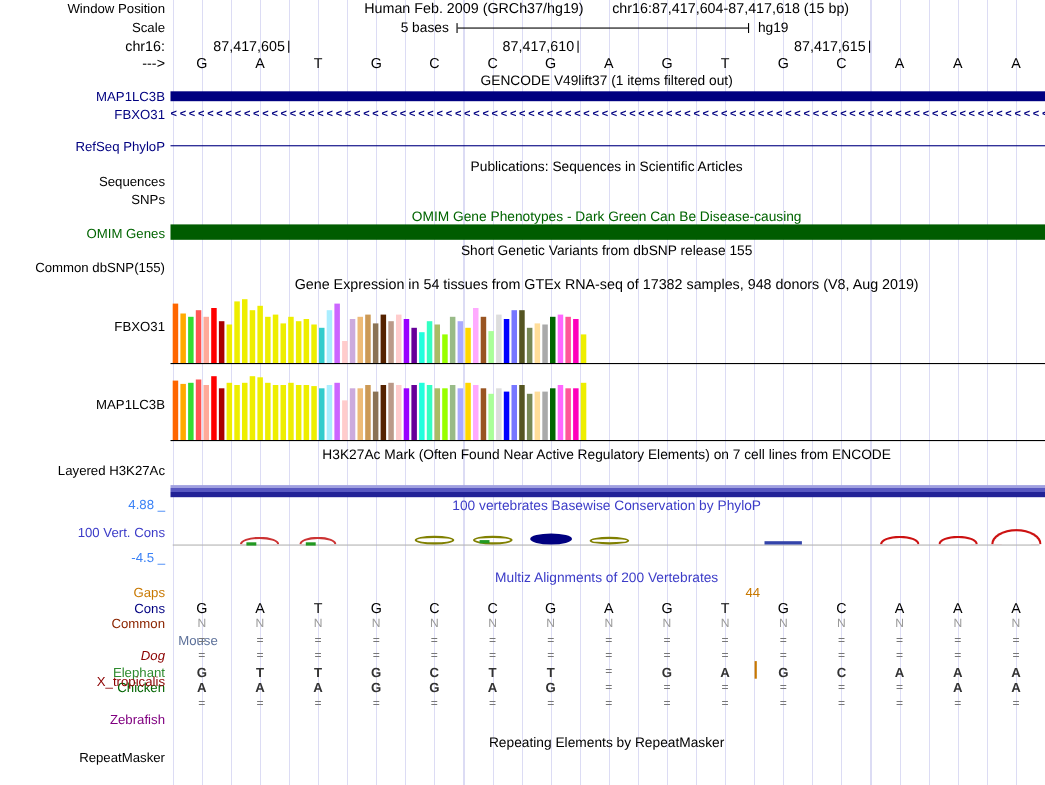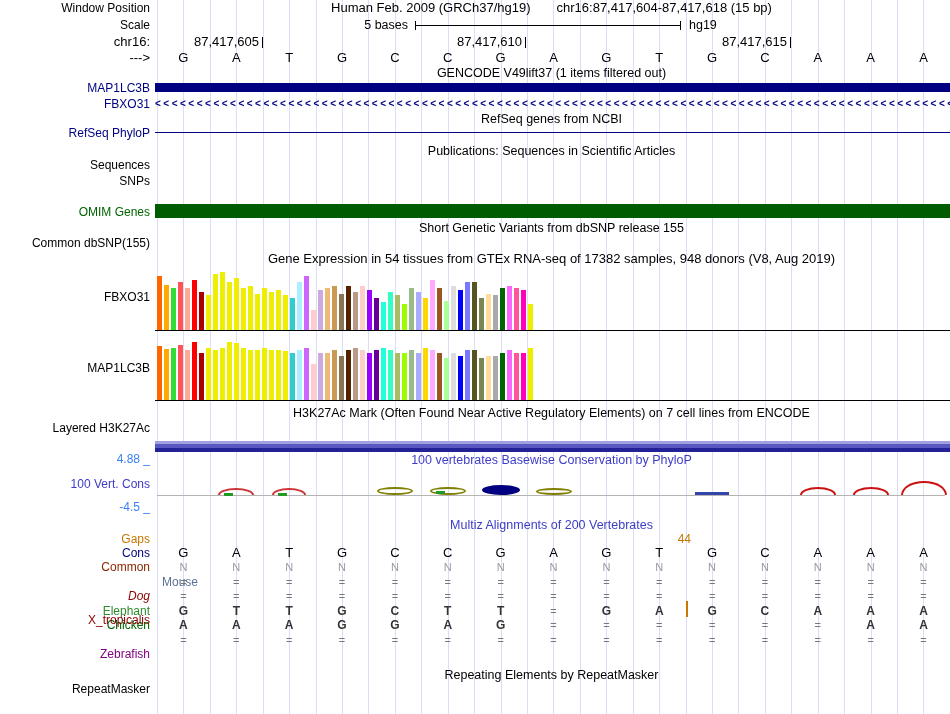--- a/index.html
+++ b/index.html
@@ -97,28 +97,28 @@
       <div class="base" style="left: 870.7px;">A</div>
       <div class="base" style="left: 923.567px;">A</div>
     </div>
 
   <div class="ctitle" style="top:66px">GENCODE V49lift37 (1 items filtered out)</div>
   <div class="slabel navy" style="top:81px">MAP1LC3B</div>
   <div class="exonbar"></div>
   <div class="slabel navy" style="top:97px">FBXO31</div>
   <div class="arrows" id="fbxo31-arrows">&lt;&lt;&lt;&lt;&lt;&lt;&lt;&lt;&lt;&lt;&lt;&lt;&lt;&lt;&lt;&lt;&lt;&lt;&lt;&lt;&lt;&lt;&lt;&lt;&lt;&lt;&lt;&lt;&lt;&lt;&lt;&lt;&lt;&lt;&lt;&lt;&lt;&lt;&lt;&lt;&lt;&lt;&lt;&lt;&lt;&lt;&lt;&lt;&lt;&lt;&lt;&lt;&lt;&lt;&lt;&lt;&lt;&lt;&lt;&lt;&lt;&lt;&lt;&lt;&lt;&lt;&lt;&lt;&lt;&lt;&lt;&lt;&lt;&lt;&lt;&lt;&lt;&lt;&lt;&lt;&lt;&lt;&lt;&lt;&lt;&lt;&lt;&lt;&lt;&lt;&lt;&lt;&lt;&lt;&lt;&lt;&lt;&lt;&lt;&lt;&lt;&lt;&lt;&lt;&lt;&lt;&lt;&lt;&lt;&lt;&lt;&lt;&lt;&lt;&lt;&lt;&lt;&lt;&lt;&lt;</div>
 
-  <div class="ctitle" style="top:112px">RefSeq genes from NCBI</div>
   <div class="slabel navy" style="top:126px">RefSeq PhyloP</div>
   <div class="refline"></div>
 
   <div class="ctitle" style="top:144px">Publications: Sequences in Scientific Articles</div>
   <div class="slabel" style="top:158px">Sequences</div>
   <div class="slabel" style="top:174px">SNPs</div>
 
+  <div class="ctitle green" style="top:190px">OMIM Gene Phenotypes - Dark Green Can Be Disease-causing</div>
   <div class="slabel green" style="top:205px">OMIM Genes</div>
   <div class="omimbar"></div>
 
   <div class="ctitle" style="top:221px">Short Genetic Variants from dbSNP release 155</div>
   <div class="slabel" style="top:236px">Common dbSNP(155)</div>
 
   <div class="ctitle big" style="top:252px">Gene Expression in 54 tissues from GTEx RNA-seq of 17382 samples, 948 donors (V8, Aug 2019)</div>
   <div class="slabel" style="top:290px">FBXO31</div>
   <div class="chart" id="gtex-chart-0">
       <div class="gtex-bar" style="left: 0px; height: 54px; background: rgb(255, 102, 0);"></div>

